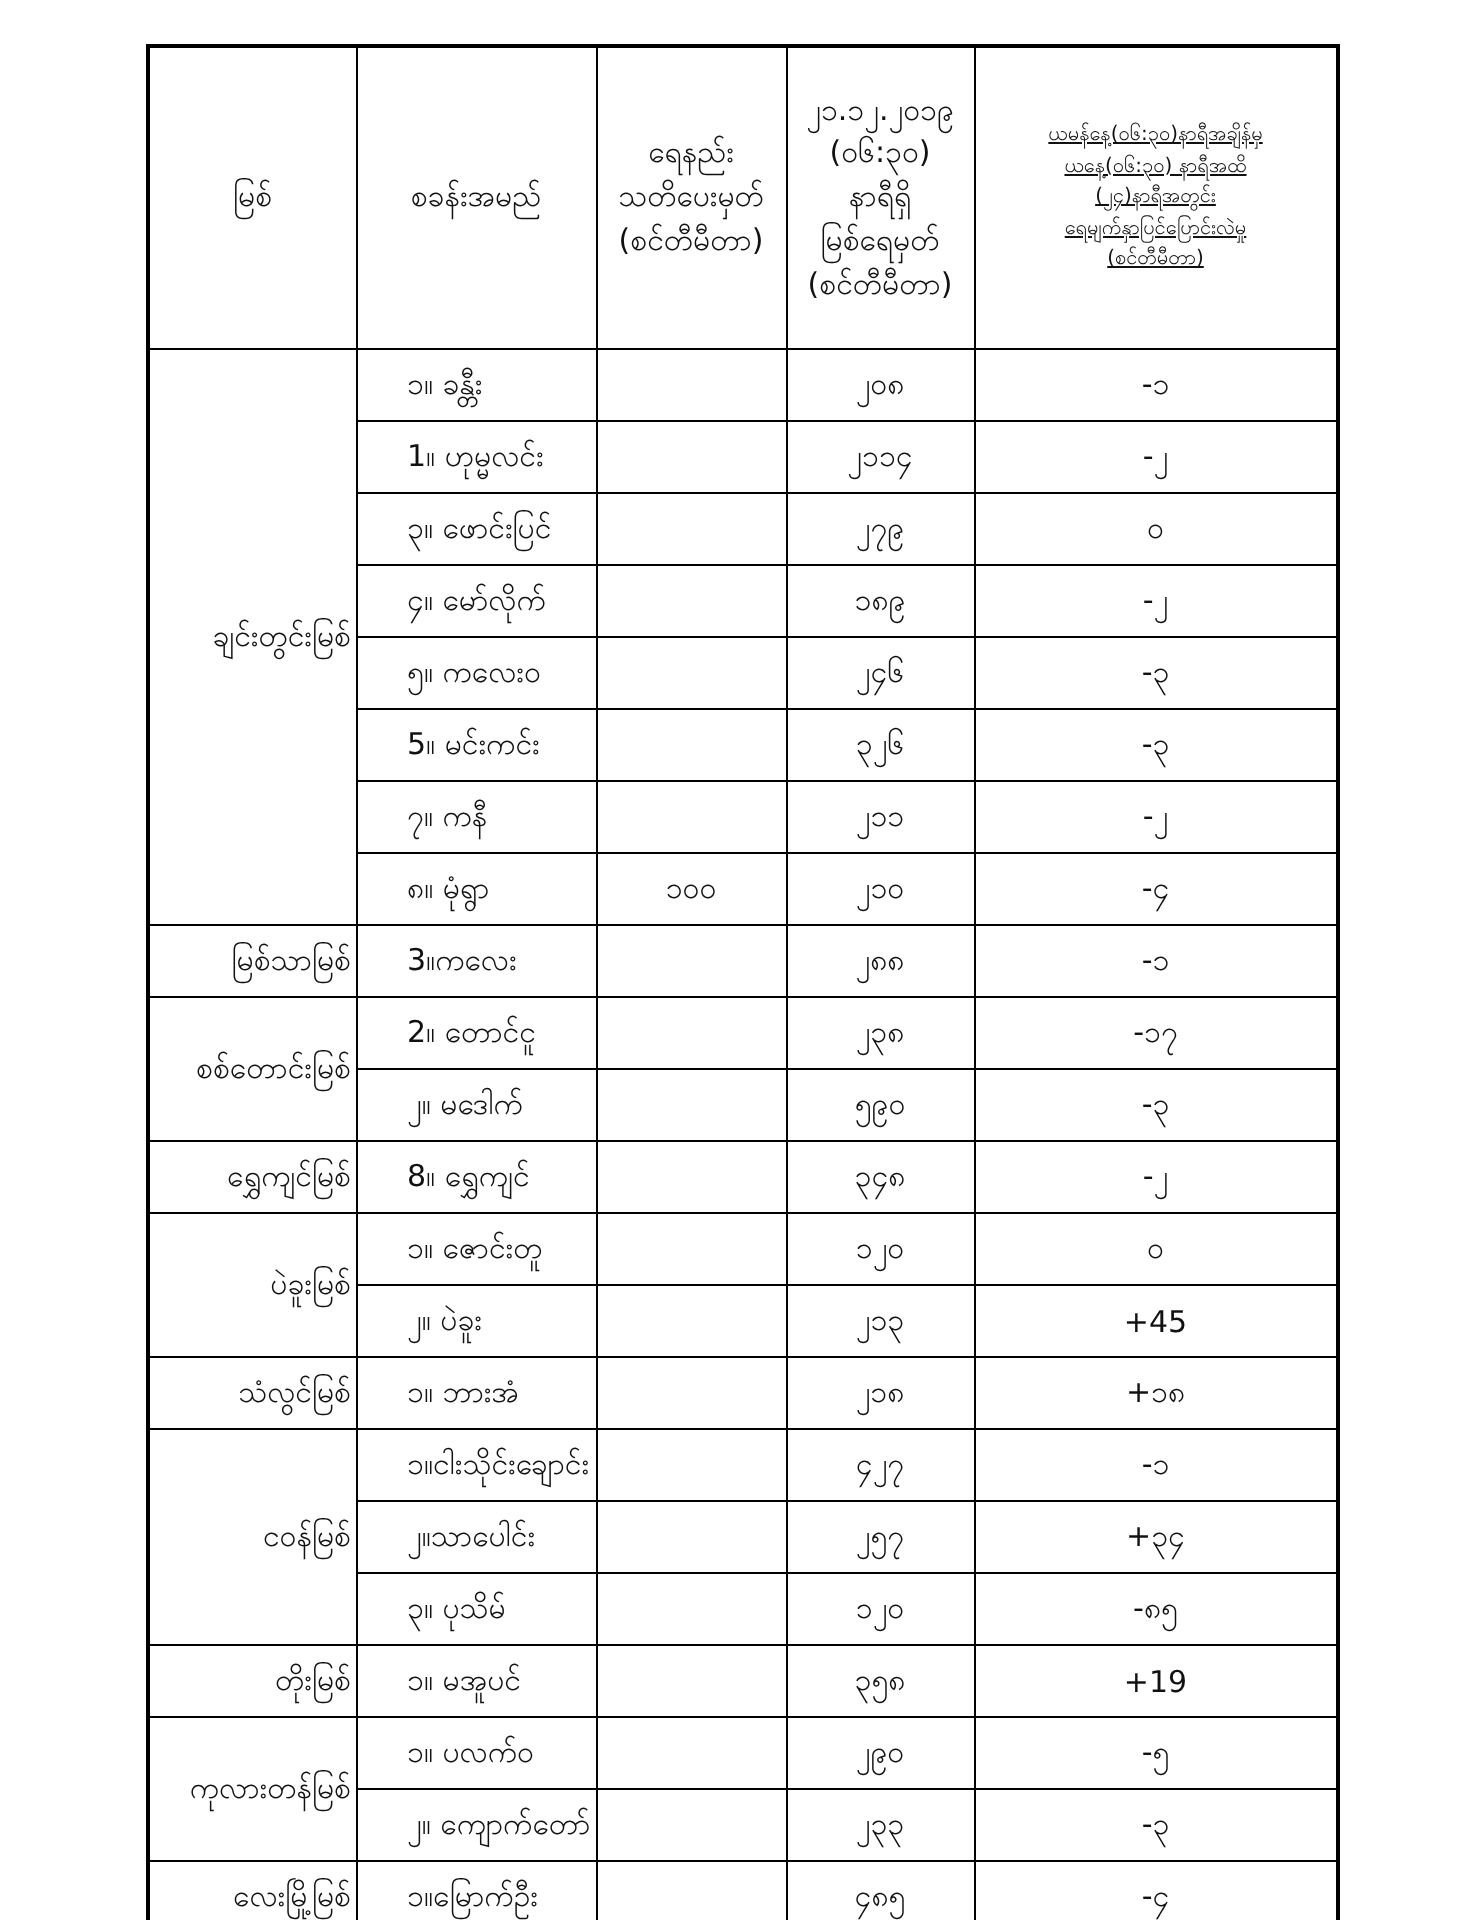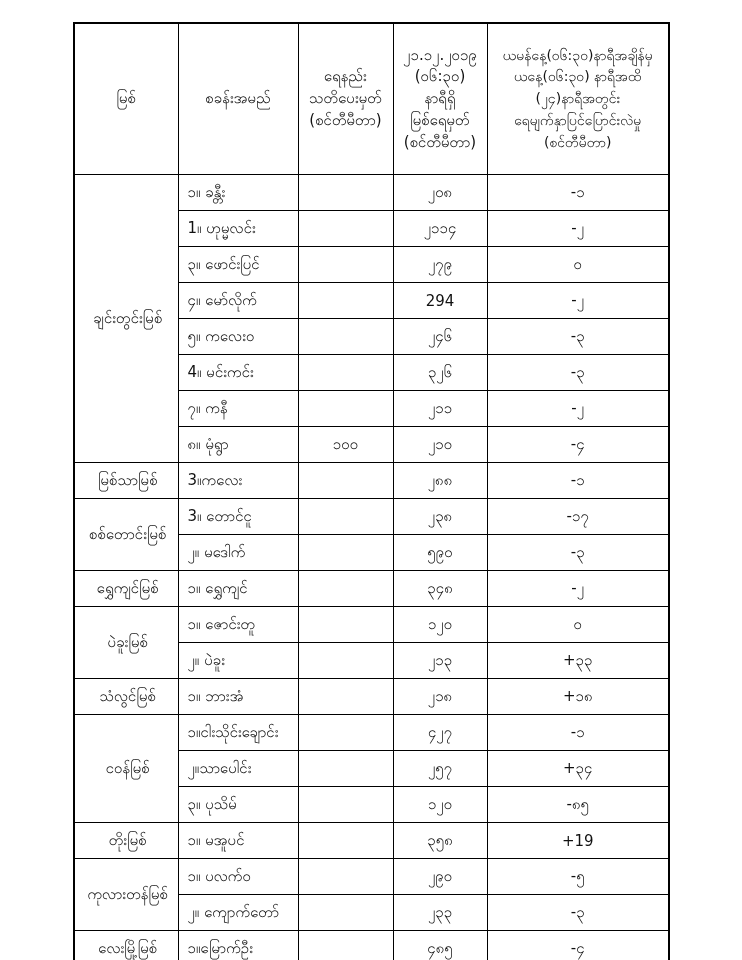--- a/index.html
+++ b/index.html
@@ -34,35 +34,36 @@
   th.hdr {
     white-space: pre-line;
     text-align: center;
     vertical-align: middle;
     font-size: 15px;
     line-height: 1.45;
     height: 146px;
     padding: 2px;
   }
   th.hdr-change {
-    font-size: 14px;
+    font-size: 10px;
     line-height: 1.55;
+    text-decoration: underline;
   }
   td.river-cell {
-    text-align: center;
+    text-align: right;
     vertical-align: middle;
     font-size: 15px;
     padding: 2px 2px 2px 5px;
     line-height: 1.3;
   }
   td.station-cell {
     text-align: left;
     vertical-align: middle;
     font-size: 15px;
-    padding: 2px 2px 2px 9px;
+    padding: 2px 2px 2px 25px;
     height: 31px;
     line-height: 1.25;
   }
   td.num-cell {
     text-align: center;
     vertical-align: middle;
     font-size: 15px;
     height: 31px;
     padding: 1px;
   }
@@ -114,31 +115,31 @@
         </tr>
         <tr>
           <td class="station-cell">၃။ ဖောင်းပြင်</td>
           <td class="num-cell"></td>
           <td class="num-cell">၂၇၉</td>
           <td class="num-cell">၀</td>
         </tr>
         <tr>
           <td class="station-cell">၄။ မော်လိုက်</td>
           <td class="num-cell"></td>
-          <td class="num-cell">294</td>
+          <td class="num-cell">၁၈၉</td>
           <td class="num-cell">-၂</td>
         </tr>
         <tr>
           <td class="station-cell">၅။ ကလေးဝ</td>
           <td class="num-cell"></td>
           <td class="num-cell">၂၄၆</td>
           <td class="num-cell">-၃</td>
         </tr>
         <tr>
-          <td class="station-cell">4။ မင်းကင်း</td>
+          <td class="station-cell">5။ မင်းကင်း</td>
           <td class="num-cell"></td>
           <td class="num-cell">၃၂၆</td>
           <td class="num-cell">-၃</td>
         </tr>
         <tr>
           <td class="station-cell">၇။ ကနီ</td>
           <td class="num-cell"></td>
           <td class="num-cell">၂၁၁</td>
           <td class="num-cell">-၂</td>
         </tr>
@@ -150,50 +151,50 @@
         </tr>
         <tr>
           <td rowspan="1" class="river-cell">မြစ်သာမြစ်</td>
           <td class="station-cell">3။ကလေး</td>
           <td class="num-cell"></td>
           <td class="num-cell">၂၈၈</td>
           <td class="num-cell">-၁</td>
         </tr>
         <tr>
           <td rowspan="2" class="river-cell">စစ်တောင်းမြစ်</td>
-          <td class="station-cell">3။ တောင်ငူ</td>
+          <td class="station-cell">2။ တောင်ငူ</td>
           <td class="num-cell"></td>
           <td class="num-cell">၂၃၈</td>
           <td class="num-cell">-၁၇</td>
         </tr>
         <tr>
           <td class="station-cell">၂။ မဒေါက်</td>
           <td class="num-cell"></td>
           <td class="num-cell">၅၉၀</td>
           <td class="num-cell">-၃</td>
         </tr>
         <tr>
           <td rowspan="1" class="river-cell">ရွှေကျင်မြစ်</td>
-          <td class="station-cell">၁။ ရွှေကျင်</td>
+          <td class="station-cell">8။ ရွှေကျင်</td>
           <td class="num-cell"></td>
           <td class="num-cell">၃၄၈</td>
           <td class="num-cell">-၂</td>
         </tr>
         <tr>
           <td rowspan="2" class="river-cell">ပဲခူးမြစ်</td>
           <td class="station-cell">၁။ ဇောင်းတူ</td>
           <td class="num-cell"></td>
           <td class="num-cell">၁၂၀</td>
           <td class="num-cell">၀</td>
         </tr>
         <tr>
           <td class="station-cell">၂။ ပဲခူး</td>
           <td class="num-cell"></td>
           <td class="num-cell">၂၁၃</td>
-          <td class="num-cell">+၃၃</td>
+          <td class="num-cell">+45</td>
         </tr>
         <tr>
           <td rowspan="1" class="river-cell">သံလွင်မြစ်</td>
           <td class="station-cell">၁။ ဘားအံ</td>
           <td class="num-cell"></td>
           <td class="num-cell">၂၁၈</td>
           <td class="num-cell">+၁၈</td>
         </tr>
         <tr>
           <td rowspan="3" class="river-cell">ငဝန်မြစ်</td>

